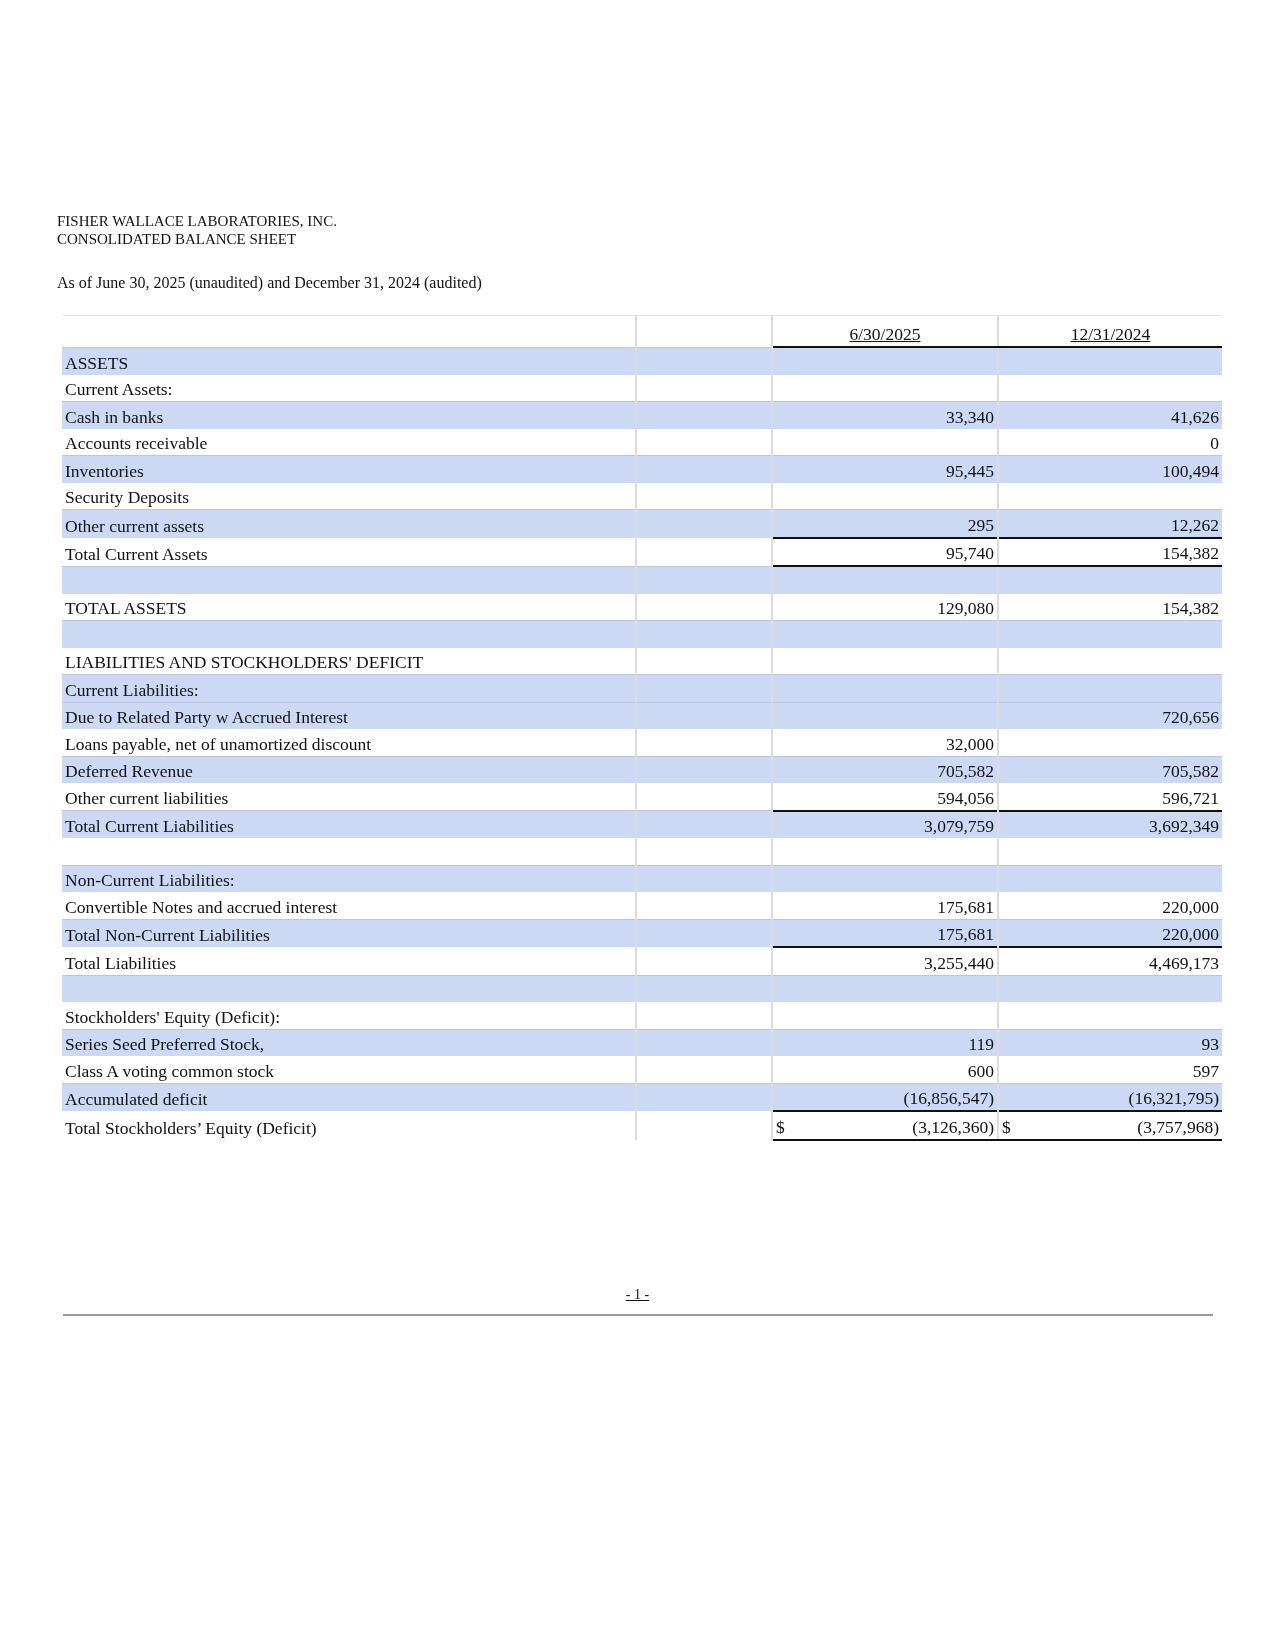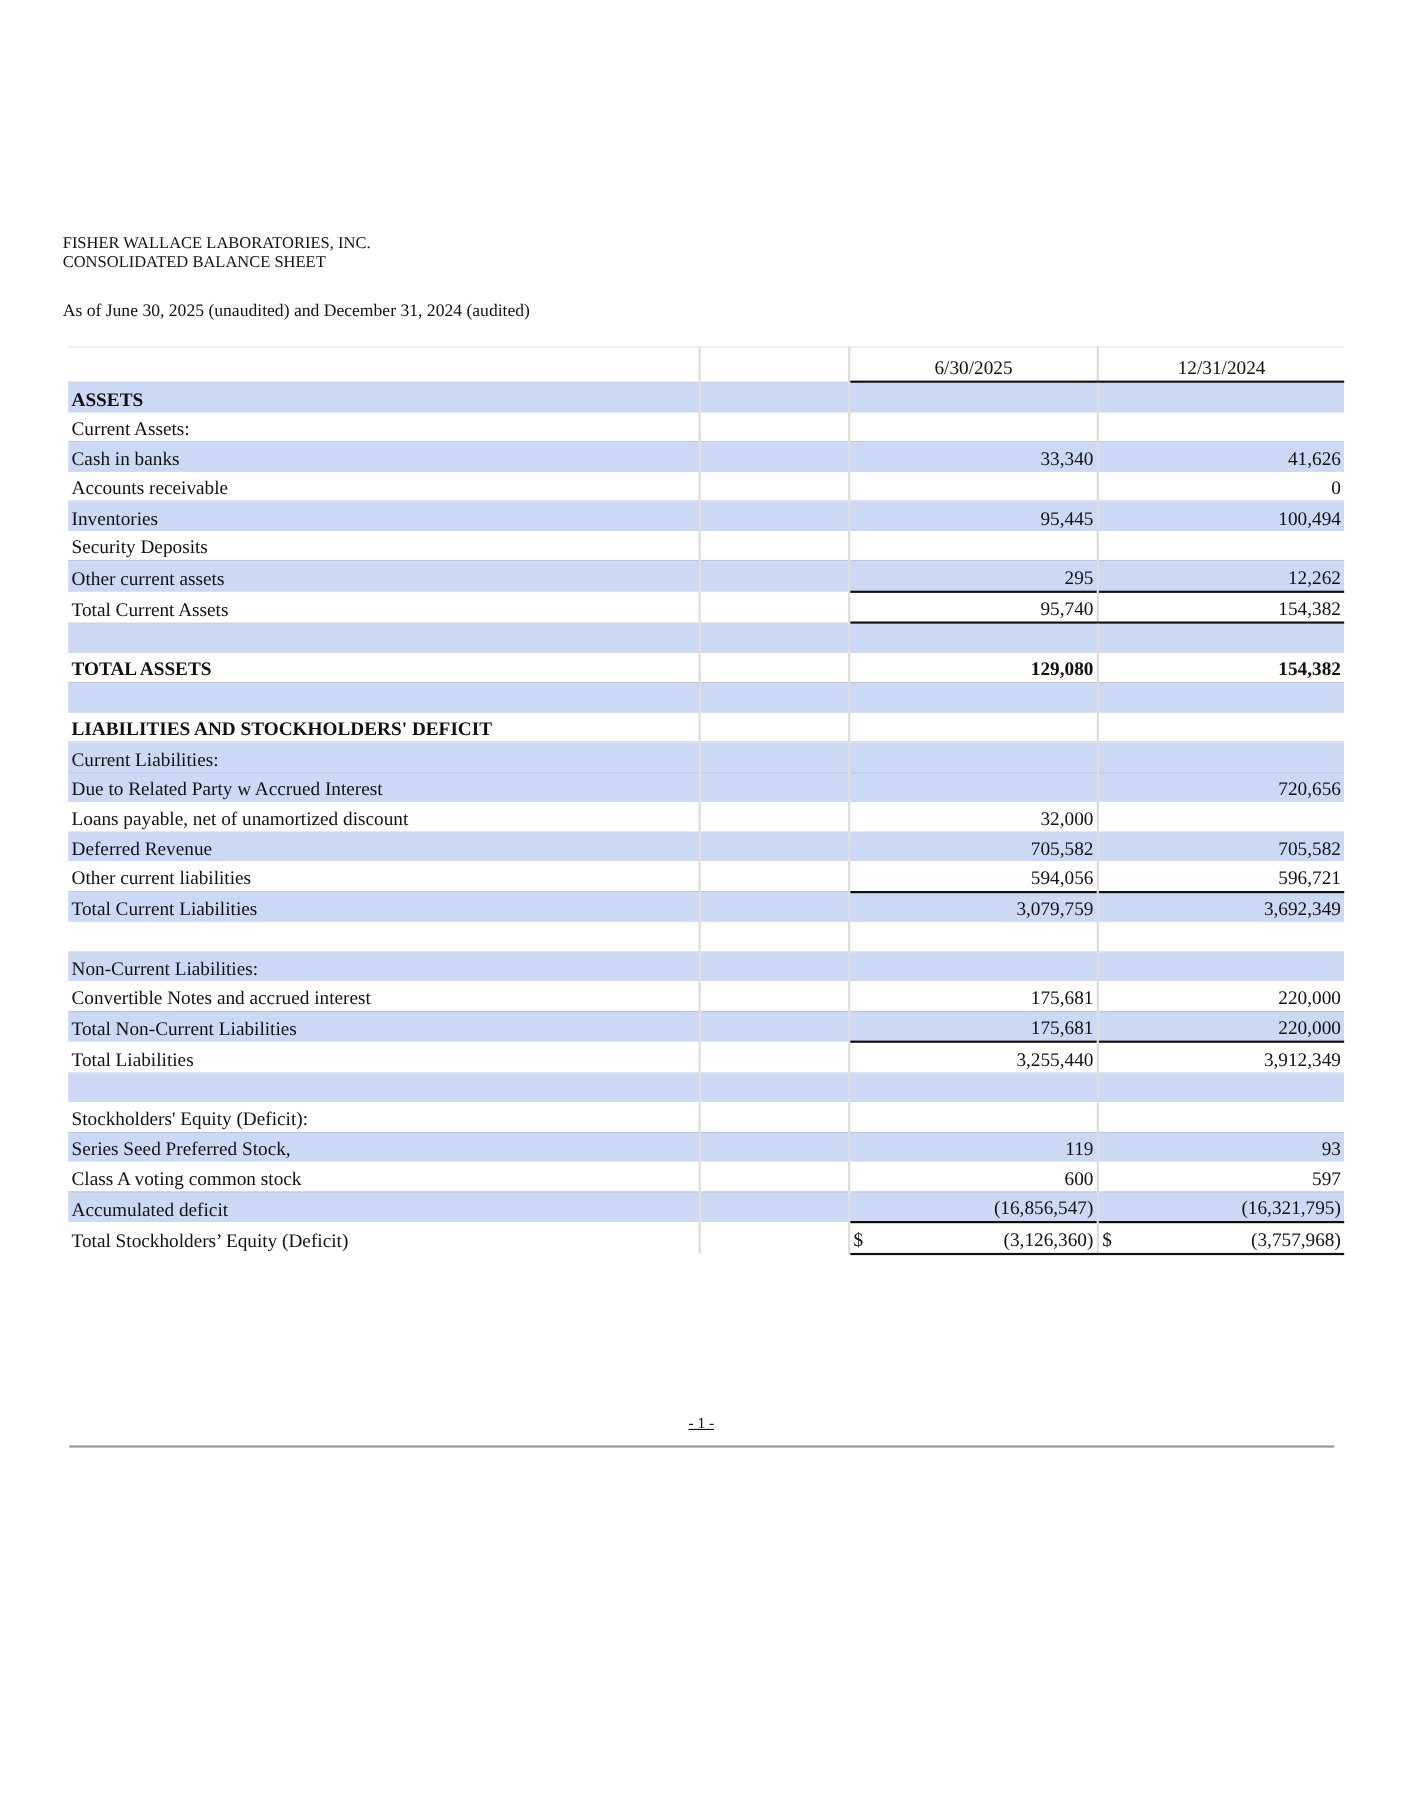--- a/index.html
+++ b/index.html
@@ -9,25 +9,25 @@
     .subtitle { position: absolute; left: 57px; top: 274px; font-size: 16px; }
     table.bs { position: absolute; left: 62px; top: 315px; border-collapse: collapse; width: 1160px; table-layout: fixed; font-size: 17.5px; }
     table.bs td { height: 26.5px; padding: 0 3px; border-right: 2px solid #dcdcdc; white-space: nowrap; overflow: hidden; vertical-align: bottom; line-height: 24px; }
     table.bs td:last-child { border-right: none; }
     col.c-label { width: 574px; }
     col.c-gap { width: 136px; }
     col.c-a { width: 226px; }
     col.c-b { width: 224px; }
     tr.shaded td { background: #ccd9f5; border-top: 1px solid #b9c6dd; }
     tr.plain td { background: #ffffff; }
-    tr.header-row td { height: 30px; background: #fff; border-top: 1px solid #e4e4e4; }
+    tr.header-row td { height: 30px; background: #fff; border-top: 1px solid #e4e4e4; text-decoration: underline; }
     tr.header-row td.num { text-align: center; border-bottom: 2.5px solid #111; }
     td.num { text-align: right; }
     td.num .dollar { float: left; }
-    .bold { font-weight: bold; }
+    .bold { font-weight: normal; }
     .ul-top { border-top: 2px solid #111 !important; }
     .ul-bot { border-bottom: 2.5px solid #111 !important; border-radius: 14px; }
     .footer { position: absolute; left: 0; width: 1275px; top: 1287px; text-align: center; font-size: 14px; }
     .footer span { text-decoration: underline; }
     .rule { position: absolute; left: 63px; width: 1150px; top: 1314px; height: 0; border-top: 2px solid #999; }
   </style>
 </head>
 <body>
 
 <div class="header">
@@ -179,21 +179,21 @@
       <tr class="shaded">
         <td>Total Non-Current Liabilities</td>
         <td></td>
         <td class="num"><span>175,681</span></td>
         <td class="num"><span>220,000</span></td>
       </tr>
       <tr class="plain">
         <td>Total Liabilities</td>
         <td></td>
         <td class="num ul-top"><span>3,255,440</span></td>
-        <td class="num ul-top"><span>3,912,349</span></td>
+        <td class="num ul-top"><span>4,469,173</span></td>
       </tr>
       <tr class="shaded">
         <td></td>
         <td></td>
         <td class="num"><span></span></td>
         <td class="num"><span></span></td>
       </tr>
       <tr class="plain">
         <td>Stockholders' Equity (Deficit):</td>
         <td></td>

